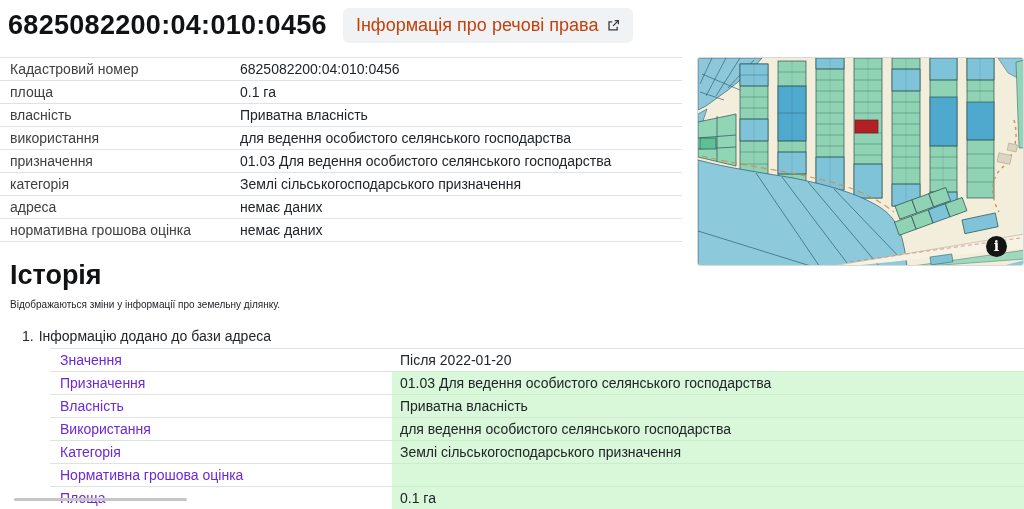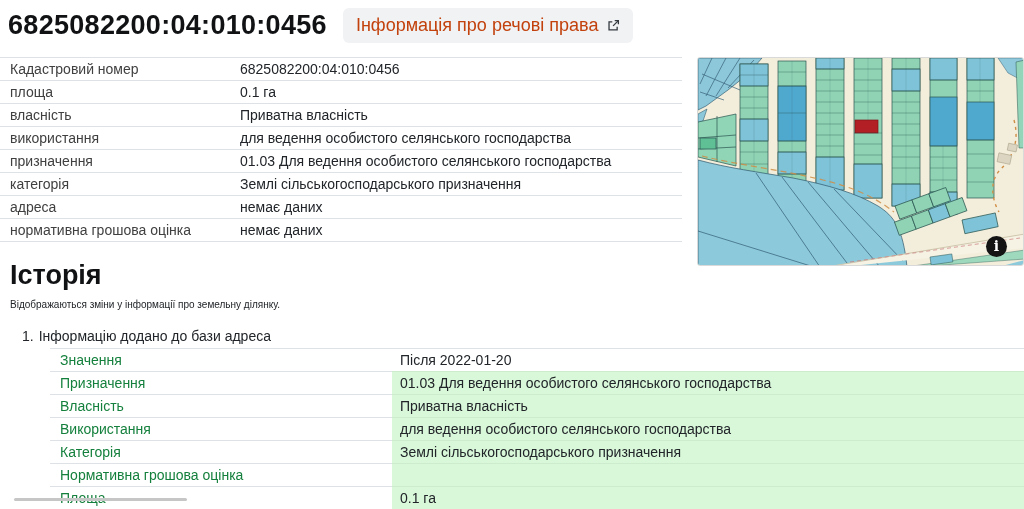--- a/index.html
+++ b/index.html
@@ -44,21 +44,21 @@
   }
 
   
   .history-title { margin:18px 0 0 10px; font-size:27px; font-weight:700; color:#101214; }
   .history-desc { margin:8px 0 0 10px; font-size:10px; }
   .entry { margin-top:18px; padding-left:22px; font-size:14px; }
   .entry .num { margin-right:5px; }
 
   .history-table { width:996px; border-collapse:collapse; font-size:14px; margin:4px 0 0 28px; }
   .history-table td { padding:3px 8px; height:22px; vertical-align:middle; }
-  .history-table td.lbl { width:342px; border-top:1px solid #dee2e6; padding-left:10px; color:#15803d; }
+  .history-table td.lbl { width:342px; border-top:1px solid #dee2e6; padding-left:10px; color:#6d28d9; }
   .history-table td.val { border-top:1px solid #dee2e6; }
   .history-table tr.hl td.val { background:#d9f7d9; border-top:1px solid #cdeccd; }
   .history-table tr:last-child td.lbl { border-bottom:1px solid #dee2e6; }
   .history-table tr:last-child td.val { border-bottom:1px solid #cdeccd; }
 
   .hscroll-thumb {
     position:absolute; left:14px; top:498px; width:173px; height:3px;
     background:#c6c6c6; border-radius:2px;
   }
 </style>

